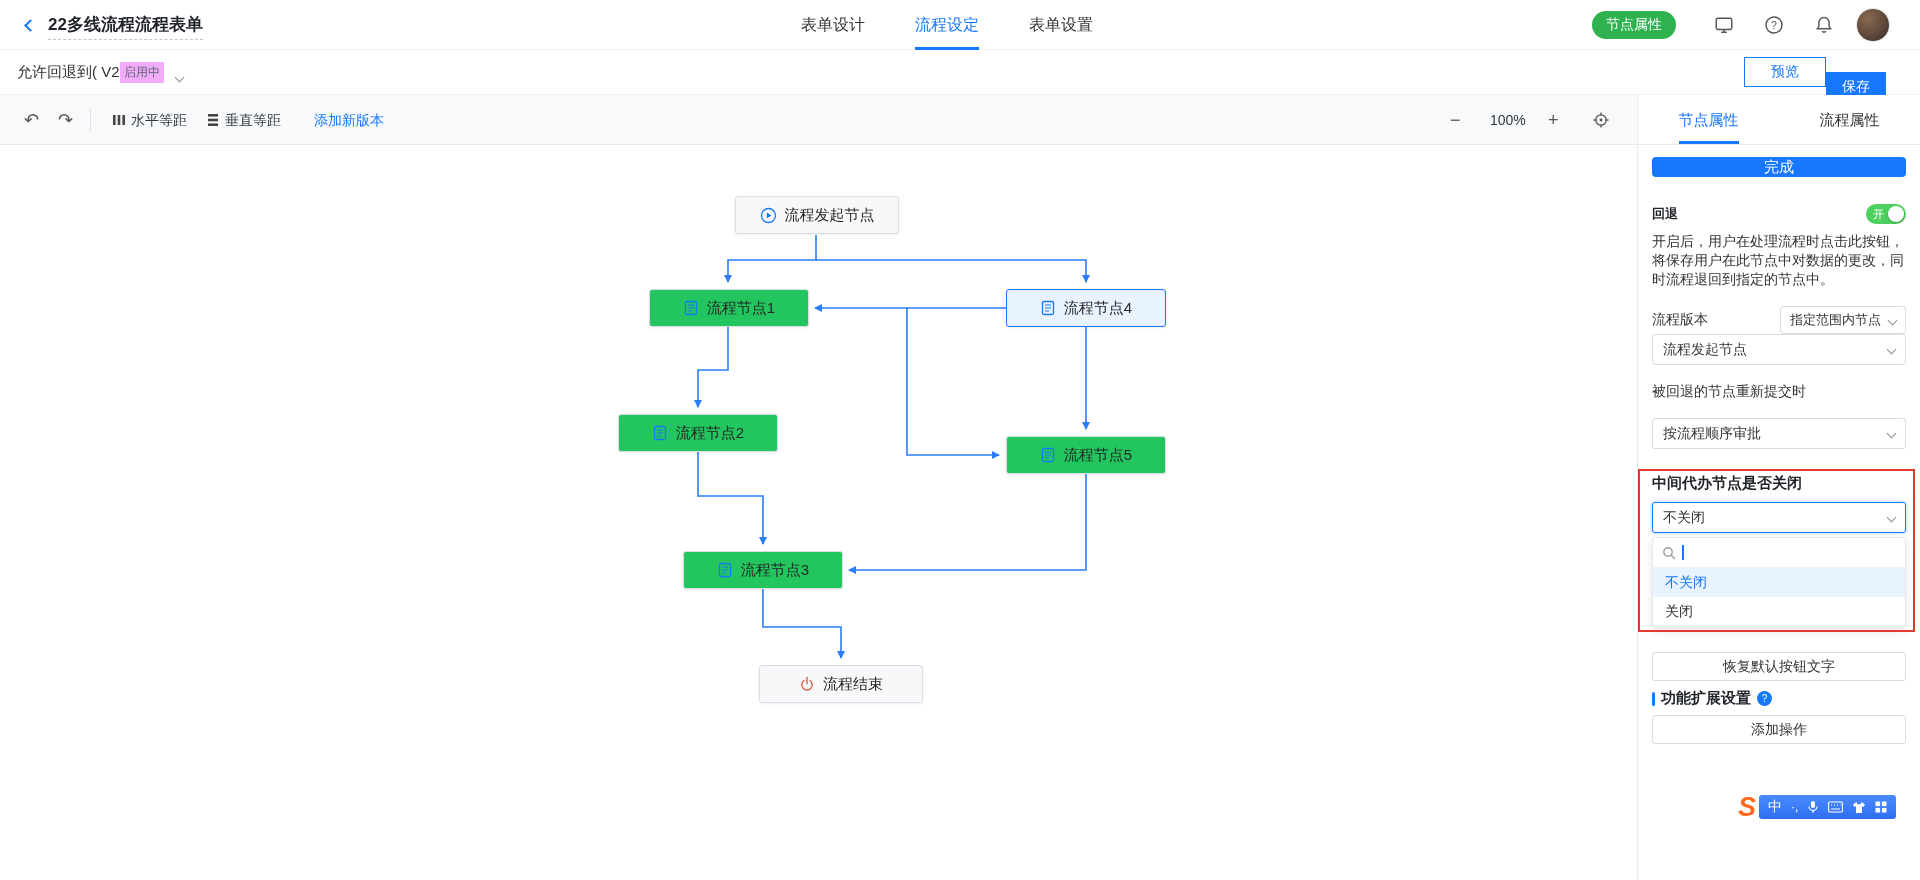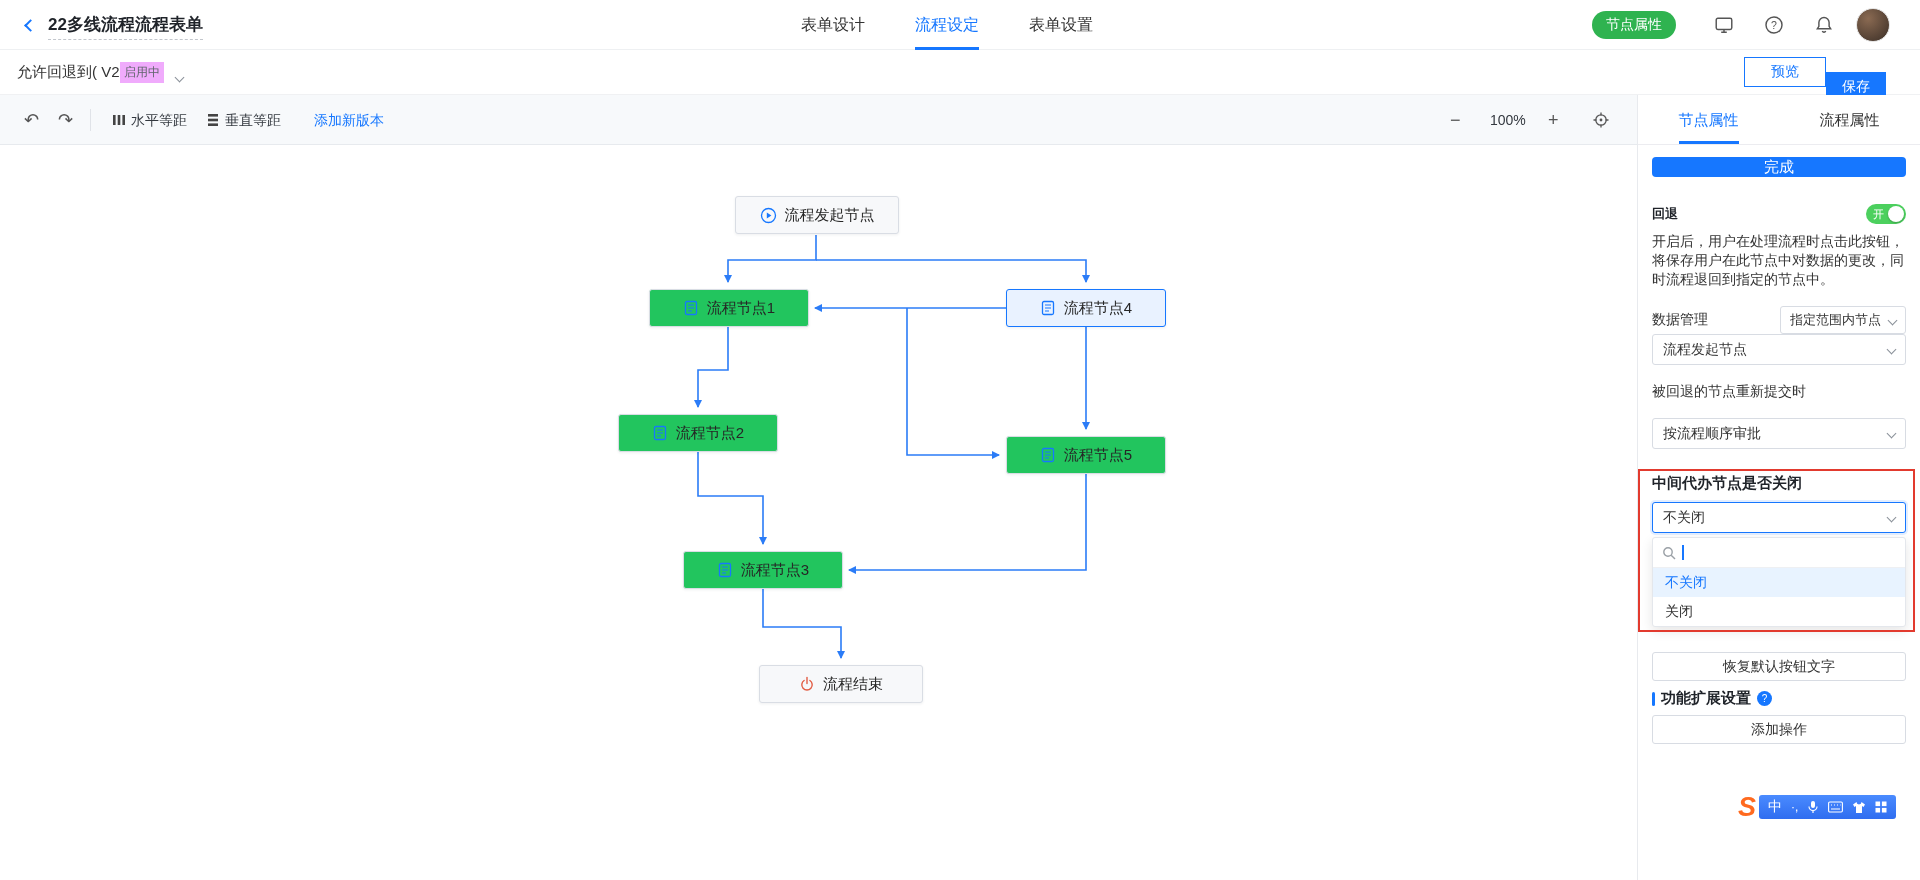--- a/index.html
+++ b/index.html
@@ -258,21 +258,21 @@
 
     <span class="section-title">回退</span>
     <span class="toggle">
       <span class="toggle-text">开</span>
       <span class="toggle-knob"></span>
     </span>
 
     <p class="desc">开启后，用户在处理流程时点击此按钮，将保存用户在此节点中对数据的更改，同时流程退回到指定的节点中。</p>
 
     <div class="allow-row">
-      <span class="allow-label">数据管理</span>
+      <span class="allow-label">流程版本</span>
       <span class="range-select">
         <span>指定范围内节点</span>
         <span class="chev"></span>
       </span>
     </div>
 
     <div class="select" style="top:189px">
       <span>流程发起节点</span>
       <span class="chev"></span>
     </div>

